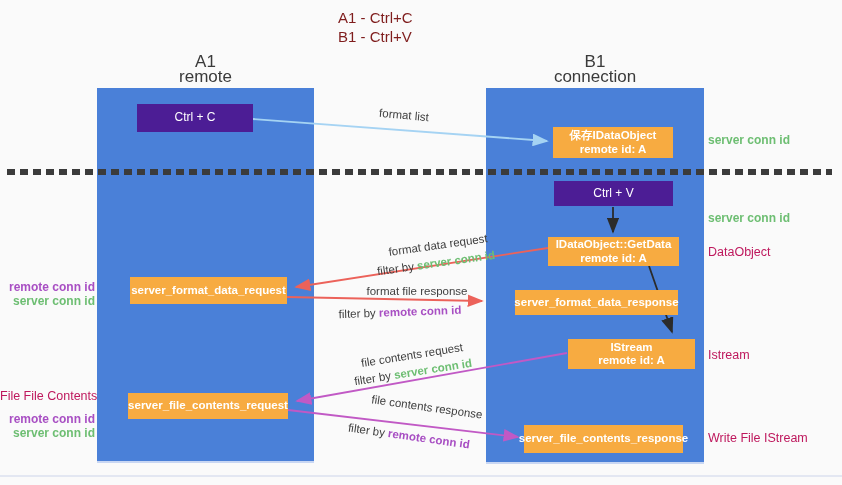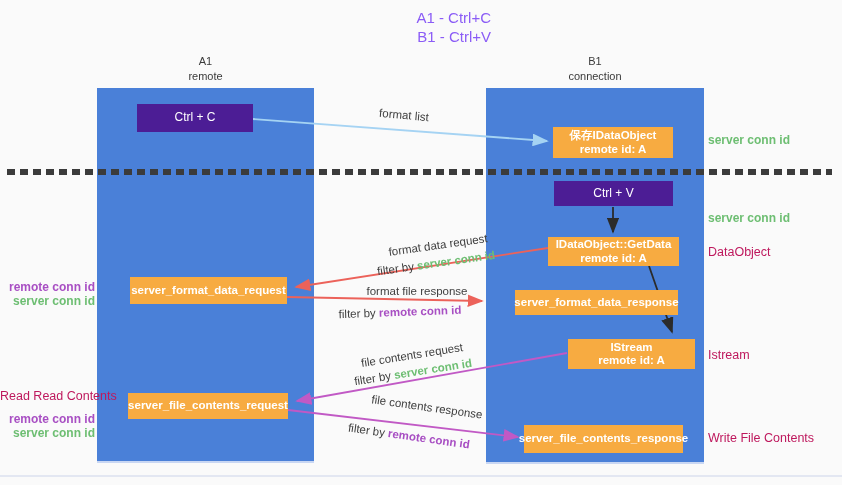--- a/index.html
+++ b/index.html
@@ -6,28 +6,28 @@
   body{
     width:842px;height:485px;
     background:#fafafa;
     font-family:"Liberation Sans", sans-serif;
     position:relative;overflow:hidden;
     -webkit-font-smoothing:antialiased;
   }
   .stage{position:absolute;inset:0;width:842px;height:485px;}
 
   .title{
-    position:absolute;left:331px;top:9px;width:160px;
-    text-align:right;font-size:15px;line-height:18.5px;color:#8b5cf6;
+    position:absolute;left:338px;top:9px;width:160px;
+    text-align:left;font-size:15px;line-height:18.5px;color:#7f1d1d;
     z-index:6;
   }
 
   .col-header{
     position:absolute;top:54px;text-align:center;
-    font-size:11px;line-height:15px;color:#3a3a3a;z-index:6;
+    font-size:17px;line-height:15px;color:#3a3a3a;z-index:6;
   }
   .col-header.a{left:97px;width:217px;}
   .col-header.b{left:486px;width:218px;}
 
   .column{
     position:absolute;top:88px;background:#4a80d8;z-index:1;
     box-shadow:0 2px 0 #c9d7f3;
   }
   .column.a{left:97px;width:217px;height:373px;}
   .column.b{left:486px;width:218px;height:374px;}
@@ -179,21 +179,21 @@
   <div class="alabel" style="left:412px;top:355px;transform:translate(-50%,-50%) rotate(-9deg);">file contents request</div>
   <div class="alabel" style="left:413px;top:372px;transform:translate(-50%,-50%) rotate(-9deg);"><span>filter by </span><b class="g">server conn id</b></div>
 
   <div class="alabel" style="left:427px;top:407px;transform:translate(-50%,-50%) rotate(8deg);">file contents response</div>
   <div class="alabel" style="left:409px;top:436px;transform:translate(-50%,-50%) rotate(8deg);"><span>filter by </span><b class="p">remote conn id</b></div>
 
   <div class="side-label right greentext" style="top:133px;">server conn id</div>
   <div class="side-label right greentext" style="top:211px;">server conn id</div>
   <div class="side-label right darktext" style="top:245px;">DataObject</div>
   <div class="side-label right darktext" style="top:348px;">Istream</div>
-  <div class="side-label right darktext" style="top:431px;">Write File Contents</div>
+  <div class="side-label right darktext" style="top:431px;">Write File IStream</div>
 
   <div class="side-label leftcol purpletext" style="top:280px;">remote conn id</div>
   <div class="side-label leftcol greentext" style="top:294px;">server conn id</div>
-  <div class="side-label leftcol darktext" style="top:389px;width:92px;">Read Read Contents</div>
+  <div class="side-label leftcol darktext" style="top:389px;width:92px;">File File Contents</div>
   <div class="side-label leftcol purpletext" style="top:412px;">remote conn id</div>
   <div class="side-label leftcol greentext" style="top:426px;">server conn id</div>
 
 </div>
 
 </body></html>

